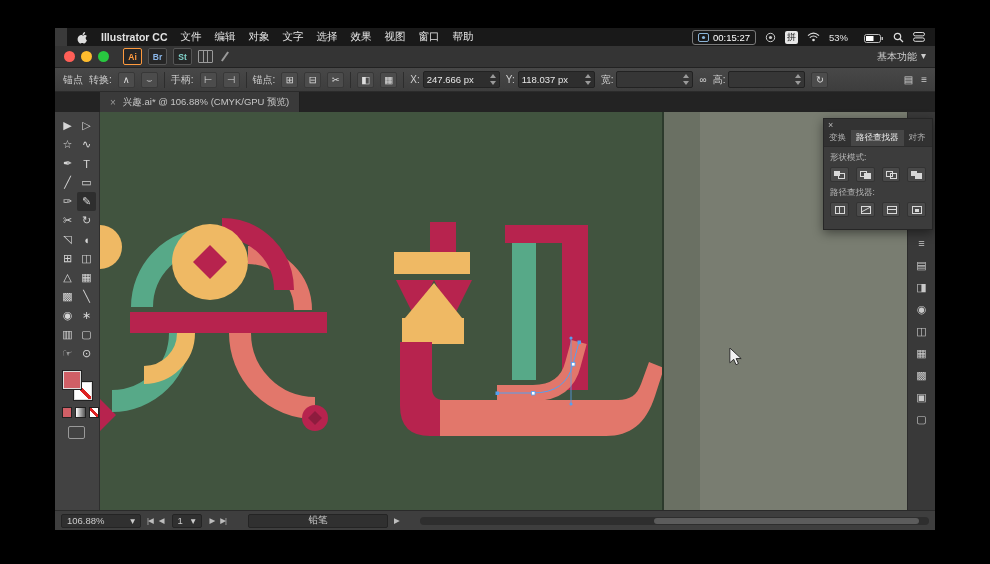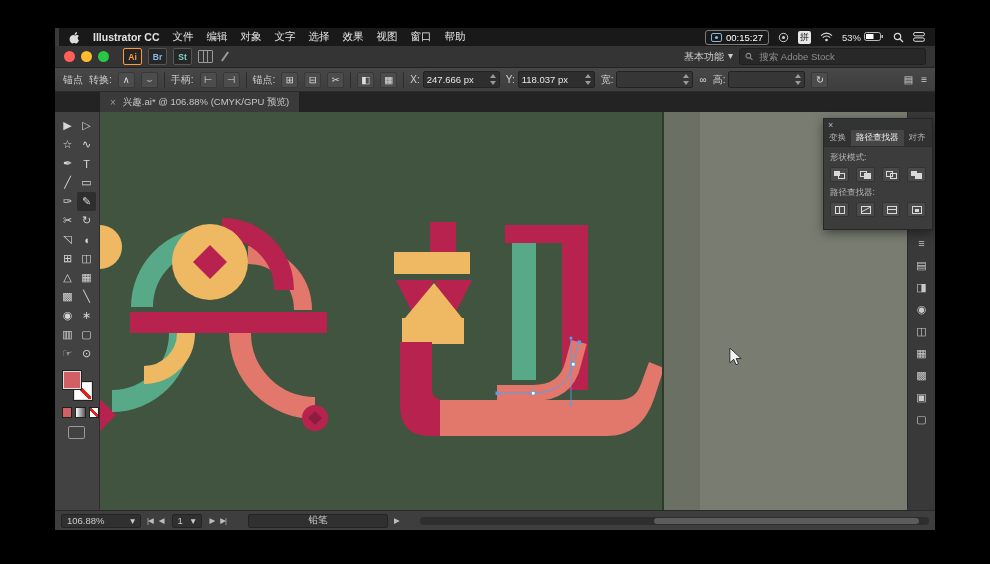--- a/index.html
+++ b/index.html
@@ -2,31 +2,31 @@
 <html style="--canvas-green: #41543f; --pasteboard: #797d71; --pasteboard-shade: #6a7063; --artboard-edge: #2c3a2c; --crimson: #b7234e; --dark-crimson: #8e1c3e; --orange: #efb964; --salmon: #e2776b; --teal: #57a988; --selection-blue: #55a0f0; --fill-swatch: #d05f66; --traffic-red: #ff5f57; --traffic-yellow: #febc2e; --traffic-green: #28c840; --ai-orange: #ff9a3e;"><head>
 <meta charset="utf-8">
 <style>
   html,body{margin:0;padding:0}
   body{width:990px;height:564px;background:#000;position:relative;overflow:hidden;
        font-family:"Liberation Sans",sans-serif;-webkit-font-smoothing:antialiased}
   .screen{position:absolute;left:55px;top:28px;width:880px;height:502px;background:#3a3a3a;
           overflow:hidden;color:#ddd}
 
   
-  .menubar{position:absolute;top:0;left:4px;right:0;height:18px;background:#191919;display:flex;
+  .menubar{position:absolute;top:0;left:12px;right:0;height:18px;background:#191919;display:flex;
            align-items:center;padding:0 10px;box-sizing:border-box;font-size:10.5px;color:#e2e2e2}
   .apple{margin-right:13px;display:flex;align-items:center}
   .mname{margin-right:13px;white-space:nowrap}
   .appname{font-weight:bold}
   .m-right{margin-left:auto;display:flex;align-items:center;gap:9px}
   .pill{display:flex;align-items:center;gap:4px;border:1px solid #7a7a7a;border-radius:3px;
         padding:0 5px;height:13px;font-size:9.5px;color:#fff}
   .ime{width:13px;height:13px;background:#e8e8e8;color:#111;font-size:9px;display:flex;
        align-items:center;justify-content:center;border-radius:2px}
-  .batwrap{display:flex;align-items:flex-start;gap:3px;font-size:9.5px}
+  .batwrap{display:flex;align-items:flex-end;gap:16px;font-size:9.5px}
 
   
   .titlebar{position:absolute;top:18px;height:22px;left:0;right:0;background:#343434;
             border-bottom:1px solid #222;display:flex;align-items:center;padding:0 9px;
             box-sizing:border-box;gap:6px}
   .tl{width:11px;height:11px;border-radius:50%}
   .tl.r{background:var(--traffic-red)} .tl.y{background:var(--traffic-yellow)} .tl.g{background:var(--traffic-green)}
   .badge{width:17px;height:15px;display:flex;align-items:center;justify-content:center;
          font-size:8.5px;font-weight:bold;border-radius:2px;background:#262626}
   .badge.ai{color:var(--ai-orange);border:1px solid var(--ai-orange);margin-left:8px}
@@ -195,27 +195,20 @@
     <span class="tl g"></span>
     <span class="badge ai">Ai</span>
     <span class="badge br">Br</span>
     <span class="badge st">St</span>
     <span class="ticon cols"></span>
     <span class="ticon brush"></span>
     <span class="ws">
       <span>基本功能</span>
       <span>▾</span>
     </span>
-    <span class="searchbox">
-      <svg width="9" height="9" viewBox="0 0 11 11">
-          <circle cx="4.5" cy="4.5" r="3.2" fill="none" stroke="#8d8d8d" stroke-width="1.4"></circle>
-          <line x1="7" y1="7" x2="10" y2="10" stroke="#8d8d8d" stroke-width="1.4"></line>
-        </svg>
-      <input placeholder="搜索 Adobe Stock" style="">
-    </span>
   </div>
 
   <div class="controlbar">
     <span>锚点</span>
     <span>转换:</span>
     <span class="cbtn">∧</span>
     <span class="cbtn">⌣</span>
     <span class="sep"></span>
     <span>手柄:</span>
     <span class="cbtn">⊢</span>

